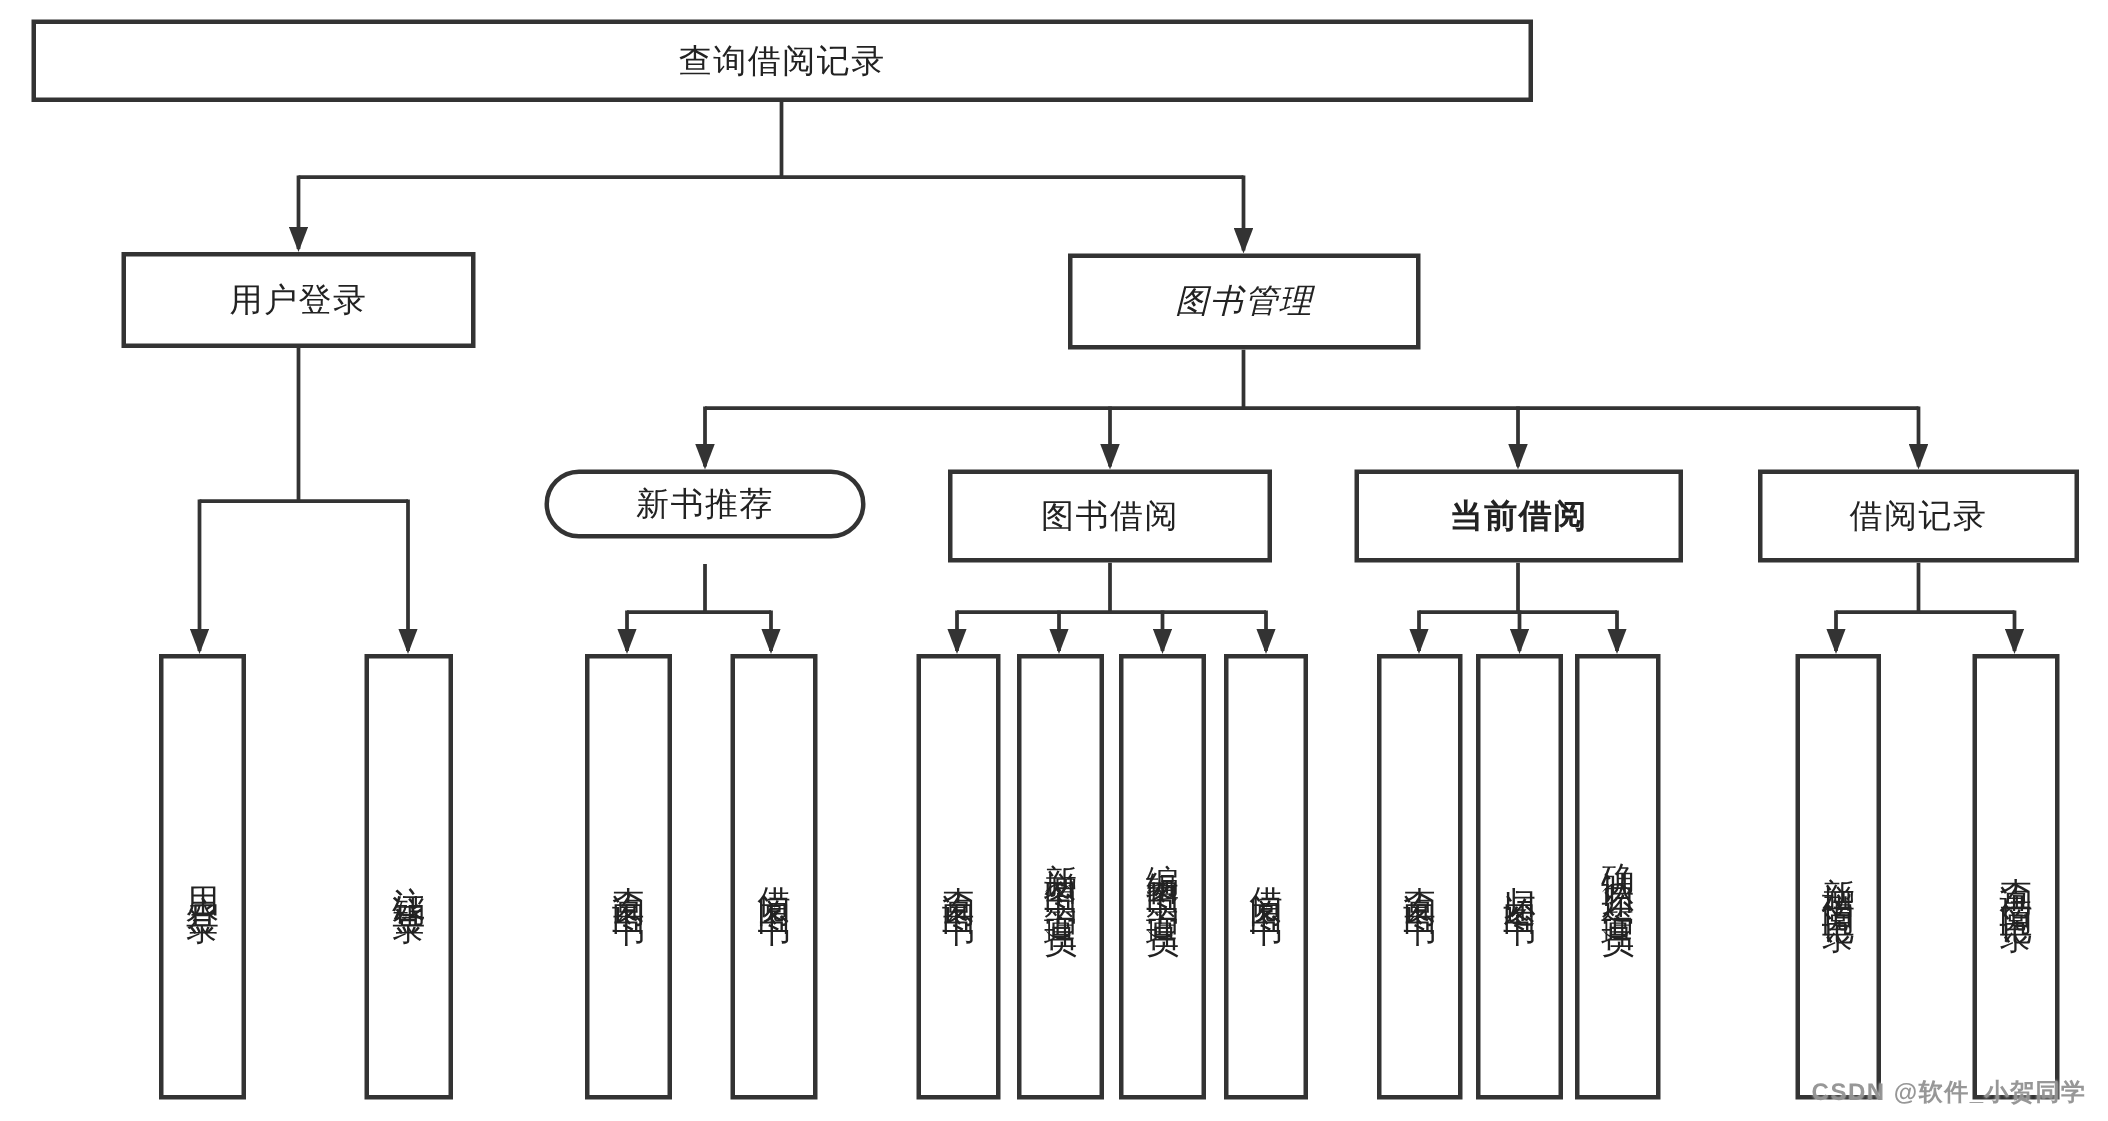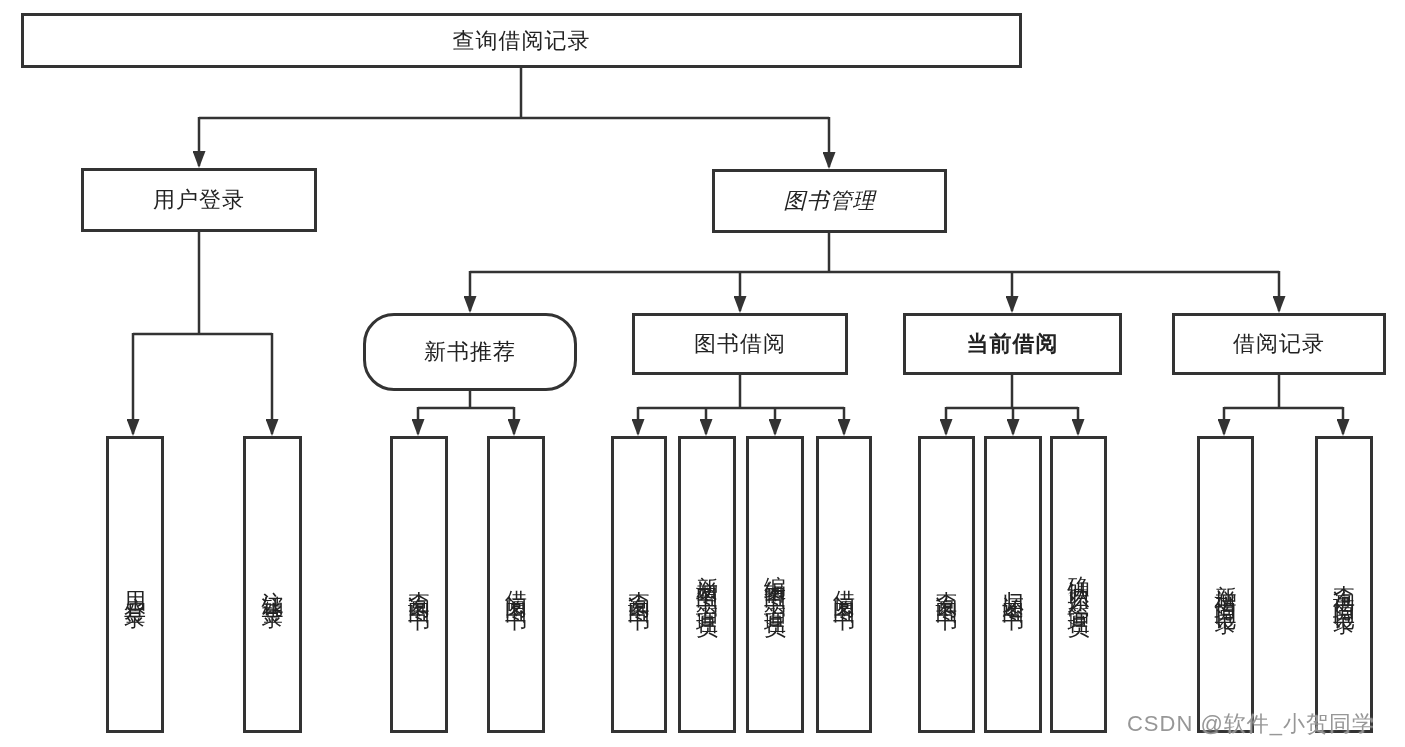--- a/index.html
+++ b/index.html
@@ -26,27 +26,28 @@
   .vbox span {
     writing-mode:vertical-rl;
     text-orientation:mixed;
     font-size:22px;
     letter-spacing:6px;
     white-space:nowrap;
     color:#222222;
   }
   .watermark {
     position:absolute;
-    right:30px;
+    right:14px;
     bottom:8px;
-    font-size:22px;
+    font-size:16px;
     letter-spacing:1px;
     color:rgba(142,142,142,0.92);
     text-shadow:0 0 2px rgba(255,255,255,0.9);
     z-index:2;
+    font-weight:bold;
   }
 </style>
 </head>
 <body>
 
 <div id="stage">
 
   <svg id="connectors" width="1405" height="747" viewBox="0 0 1405 747">
     <defs>
       <marker id="arr" viewBox="0 0 17 13" markerWidth="17" markerHeight="13" markerUnits="userSpaceOnUse" refX="15" refY="6.5" orient="auto">
@@ -95,21 +96,21 @@
       <path d="M1224,407 V434" marker-end="url(#arr)"></path>
       <path d="M1343,407 V434" marker-end="url(#arr)"></path>
     </g>
   </svg>
 
   <div class="box hbox" style="left:21px; top:13px; width:1001px; height:55px;">查询借阅记录</div>
 
   <div class="box hbox" style="left:81px; top:168px; width:236px; height:64px;">用户登录</div>
   <div class="box hbox" style="left:712px; top:169px; width:235px; height:64px;font-style:italic;">图书管理</div>
 
-  <div class="box hbox" style="left:363px; top:313px; width:214px; height:78px;border-radius:31px;">新书推荐</div>
+  <div class="box hbox" style="left:363px; top:313px; width:214px; height:46px;border-radius:31px;">新书推荐</div>
   <div class="box hbox" style="left:632px; top:313px; width:216px; height:62px;">图书借阅</div>
   <div class="box hbox" style="left:903px; top:313px; width:219px; height:62px;font-weight:bold;">当前借阅</div>
   <div class="box hbox" style="left:1172px; top:313px; width:214px; height:62px;">借阅记录</div>
 
   <div class="box vbox" style="left:106px; top:436px; width:58px; height:297px;">
     <span>用户登录</span>
   </div>
   <div class="box vbox" style="left:243px; top:436px; width:59px; height:297px;">
     <span>注销登录</span>
   </div>

